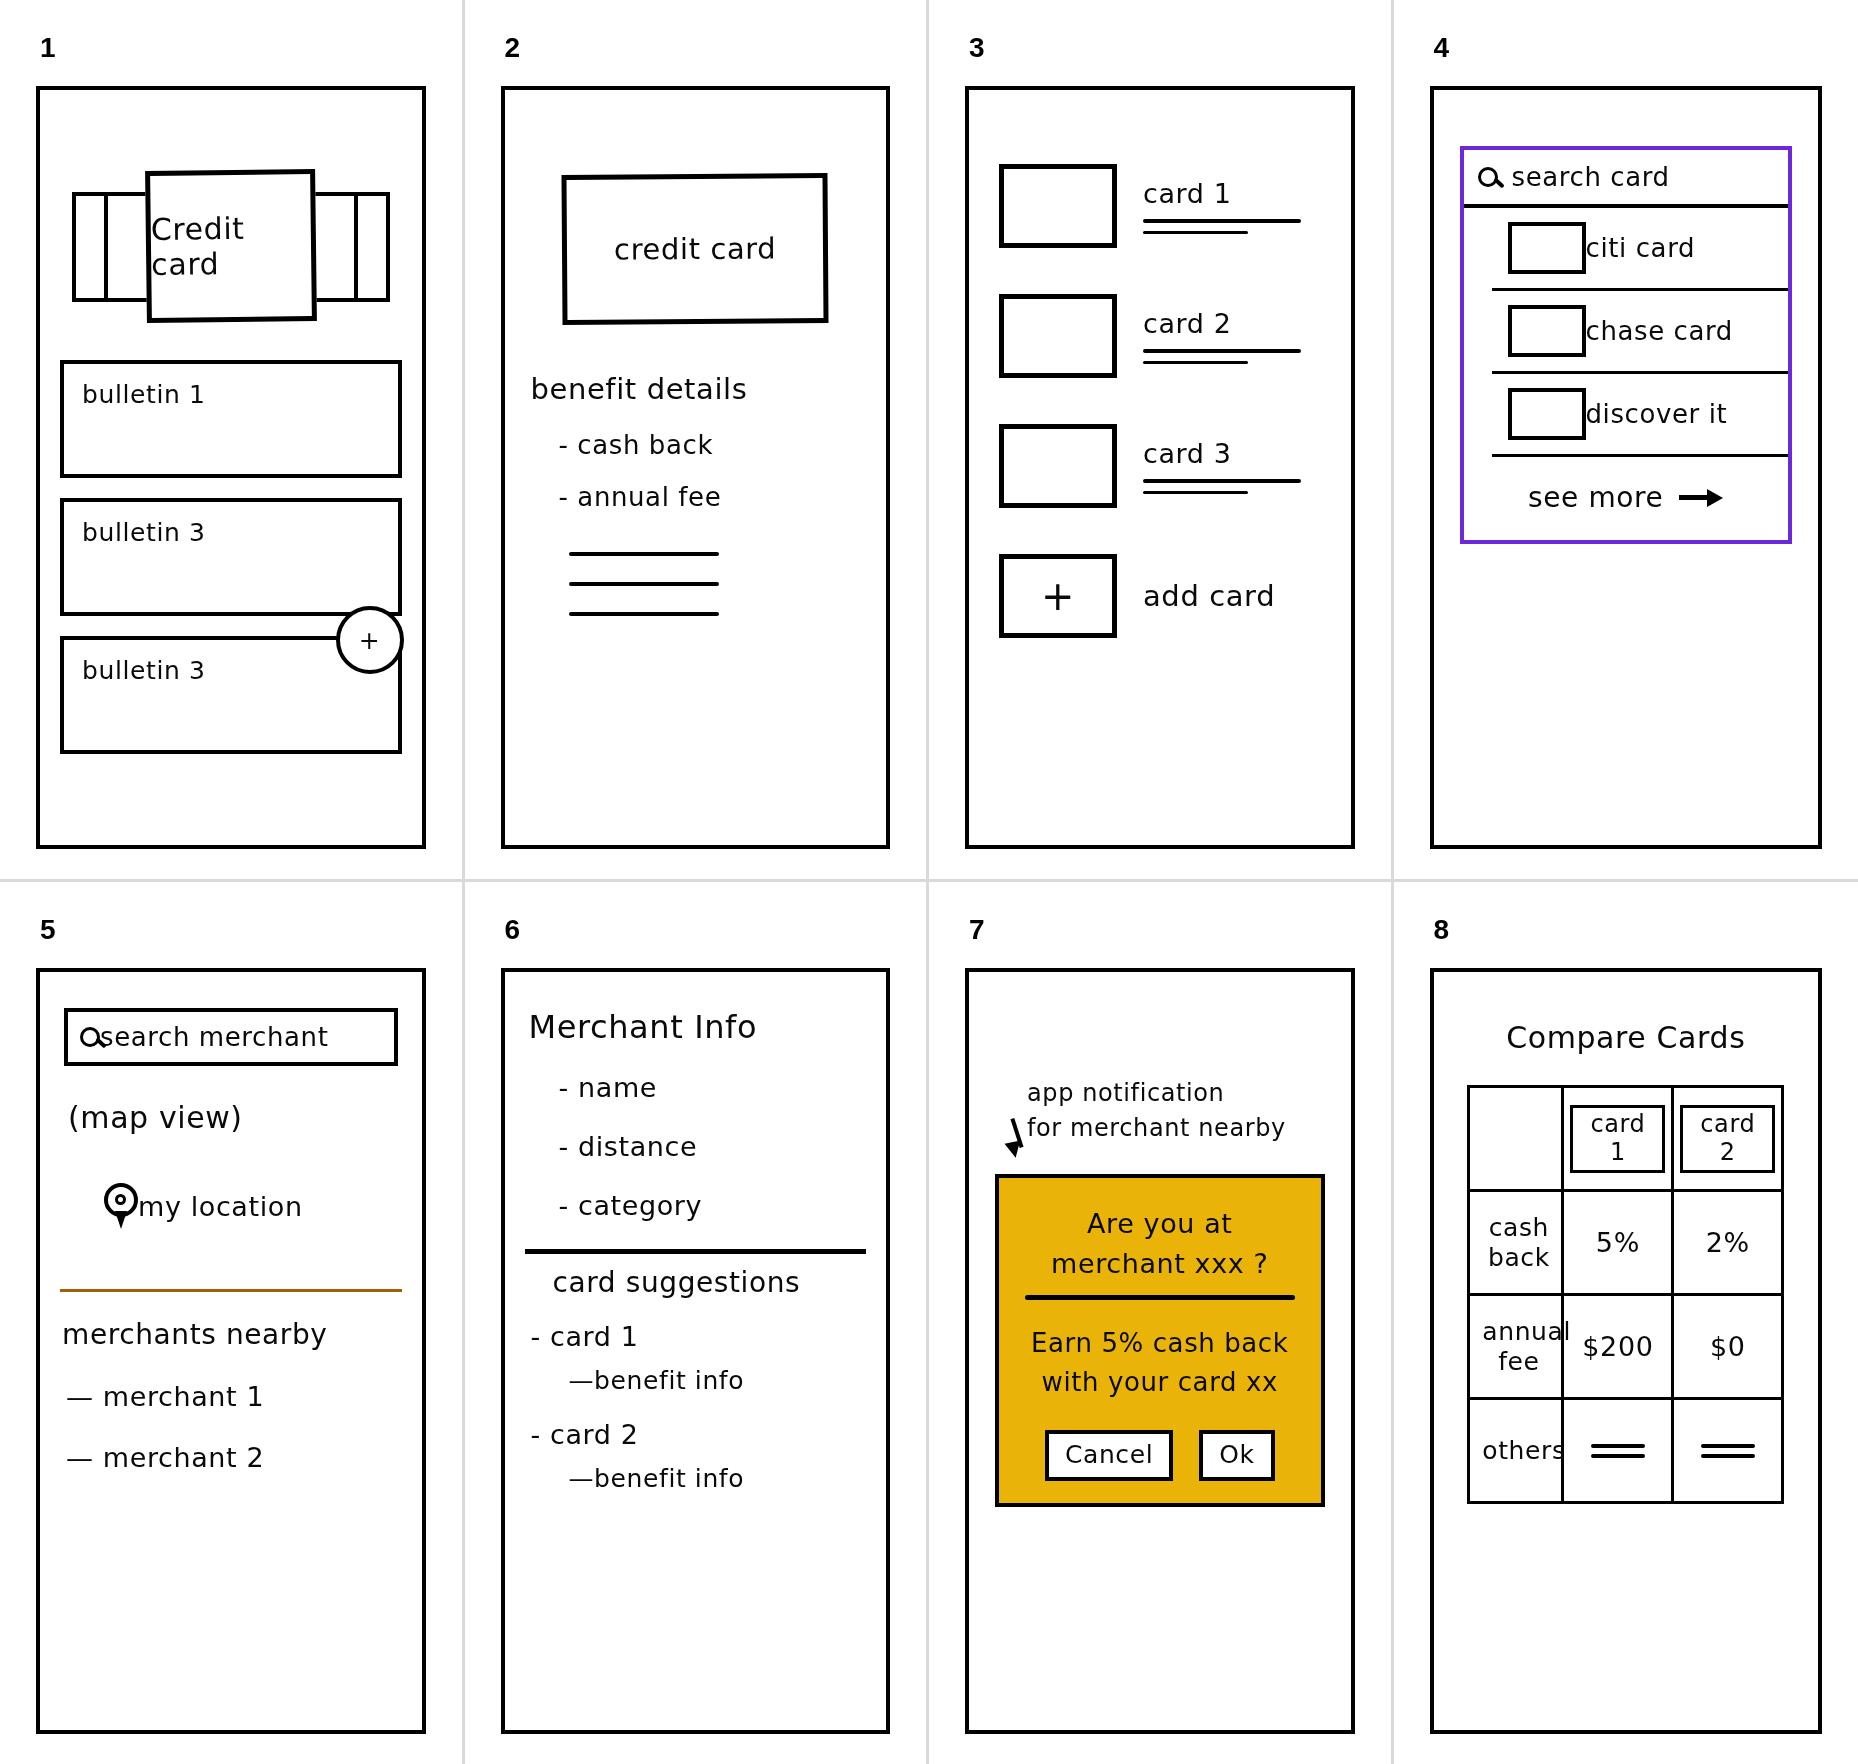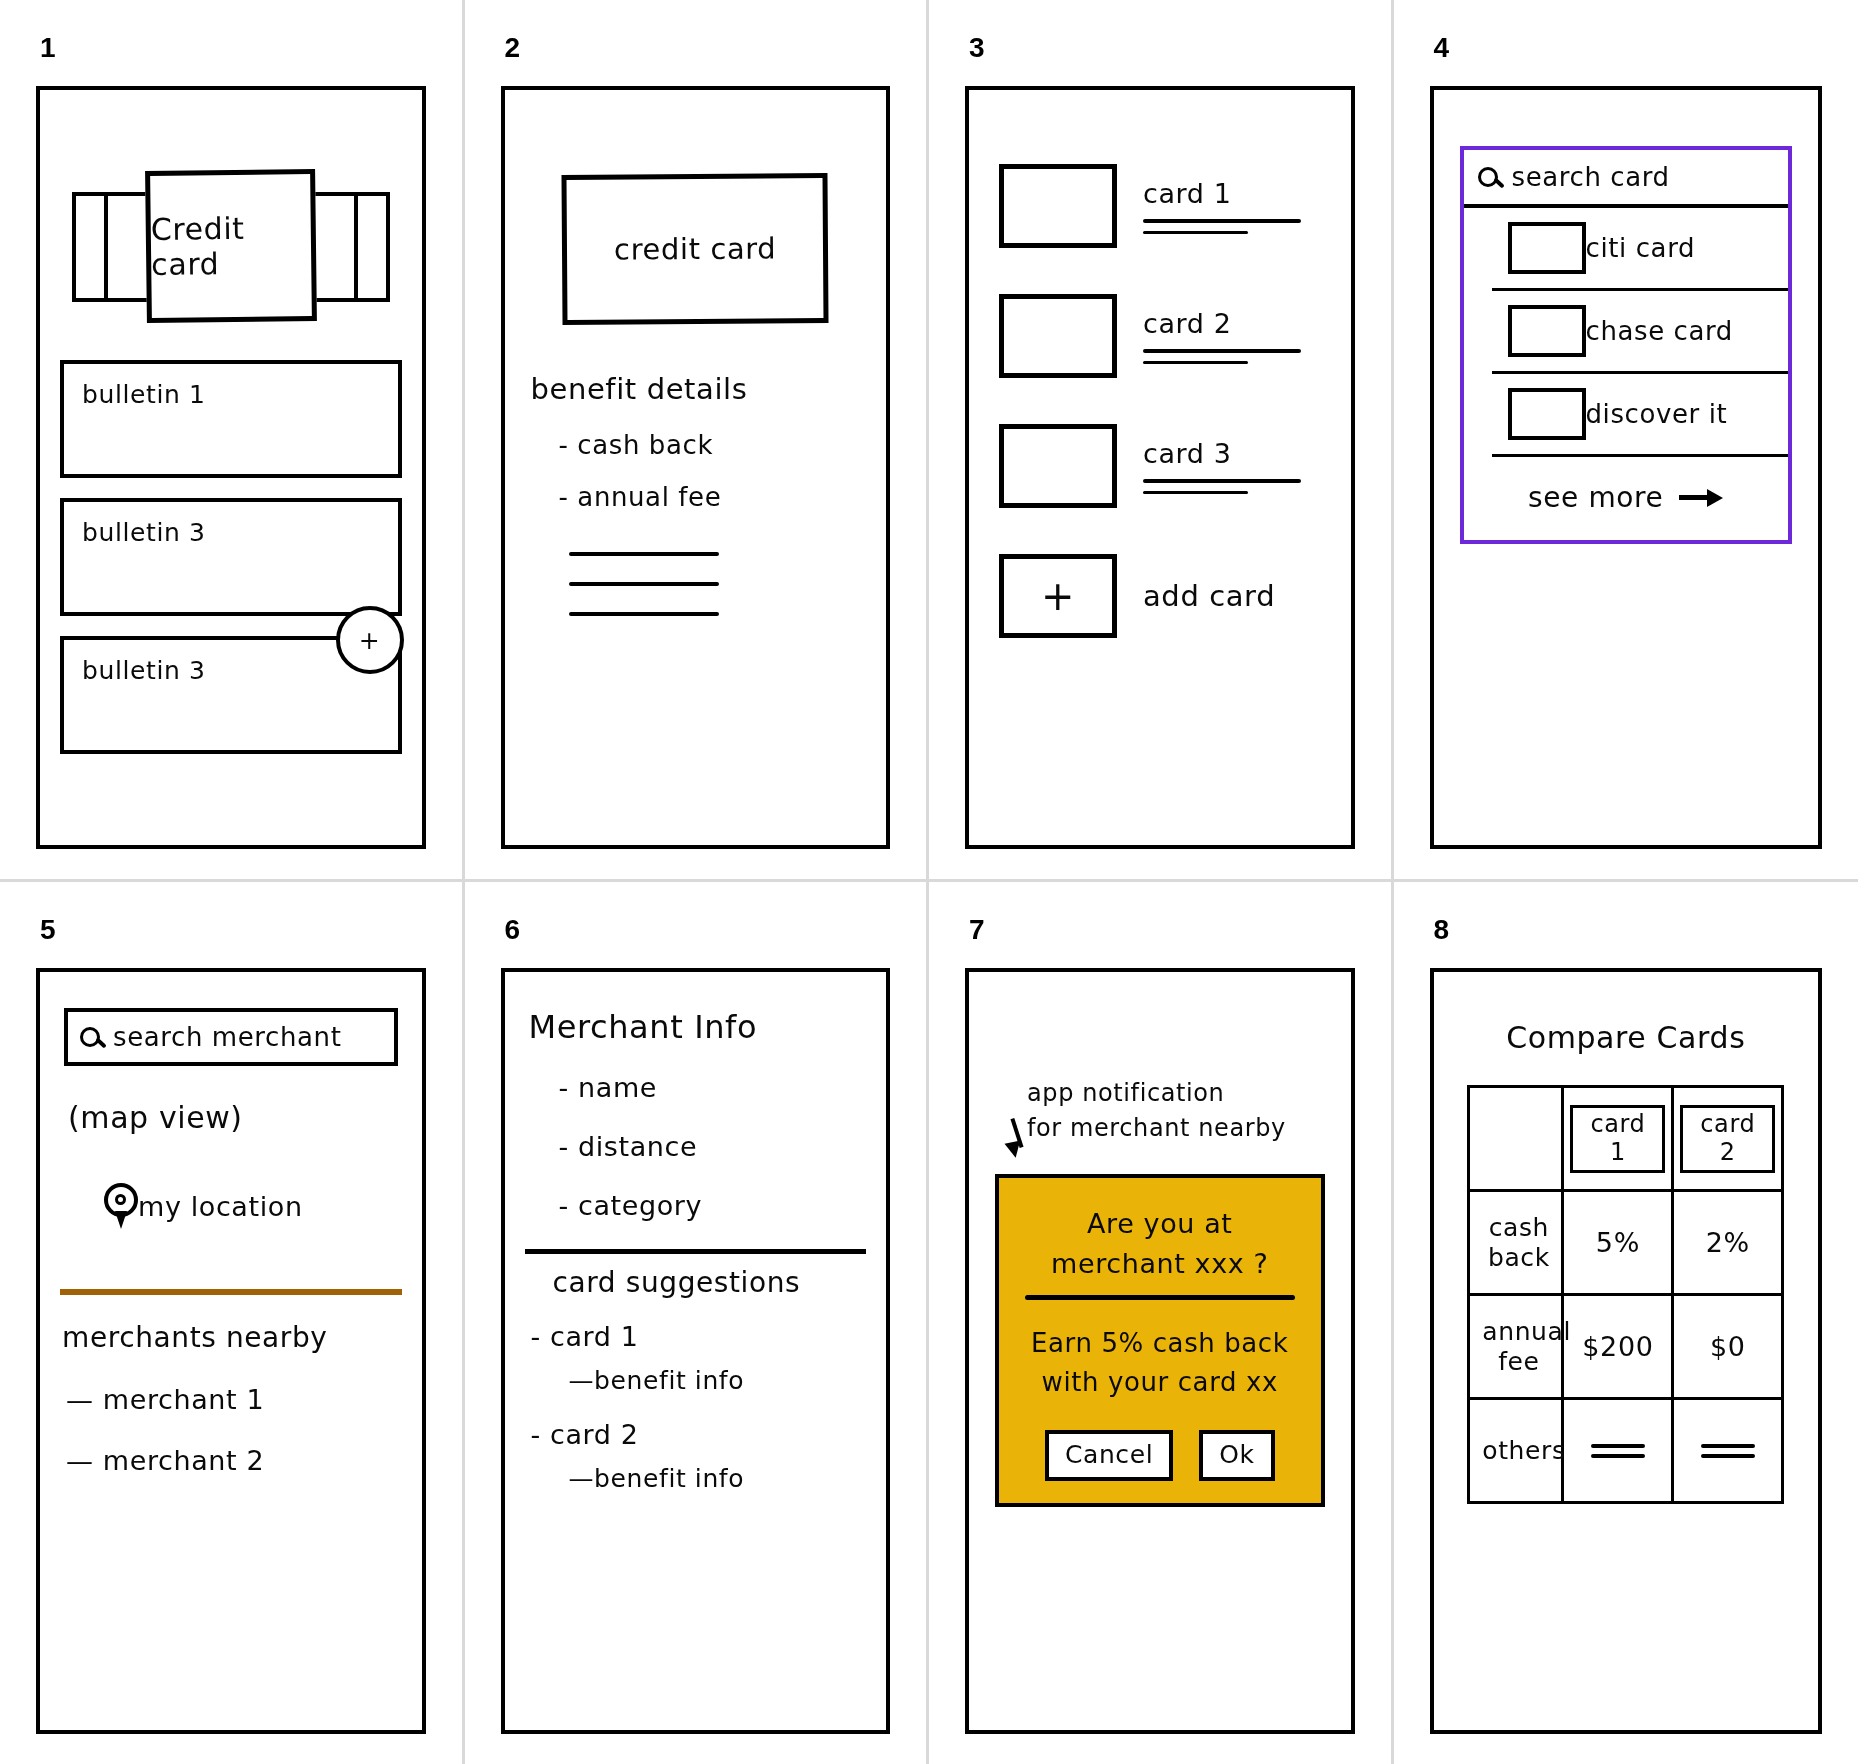--- a/index.html
+++ b/index.html
@@ -236,21 +236,20 @@
     border-bottom: 9px solid transparent;
     border-left: 16px solid #000;
   }
 
   
   .p5-search {
     border: 4px solid #000;
     padding: 10px 12px;
     display: flex;
     align-items: center;
-    gap: 13px;
     margin: 14px 4px 0 4px;
   }
   .p5-search .label { font-size: 26px; }
   .mapview { font-size: 30px; margin: 34px 0 0 8px; }
   .myloc {
     display: flex;
     align-items: center;
     margin: 48px 0 0 44px;
   }
   .pin {
@@ -274,21 +273,21 @@
   .pin-tip {
     position: absolute; left: 11px; top: 28px;
     width: 0; height: 0;
     border-left: 6px solid transparent;
     border-right: 6px solid transparent;
     border-top: 18px solid #000;
   }
   .myloc .label { font-size: 27px; }
   .nearby-box {
     margin-top: 60px;
-    border-top: 6px solid #a16207;
+    border-top: 3px solid #a16207;
     padding-top: 26px;
   }
   .nearby-title { font-size: 28px; margin: 0 0 30px 2px; }
   .nearby-item { font-size: 27px; margin: 0 0 30px 6px; }
 
   
   .p6-title { font-size: 32px; margin: 14px 0 26px 4px; }
   .p6-bullet { font-size: 27px; margin: 0 0 28px 34px; }
   .sugg-box {
     margin-top: 24px;

